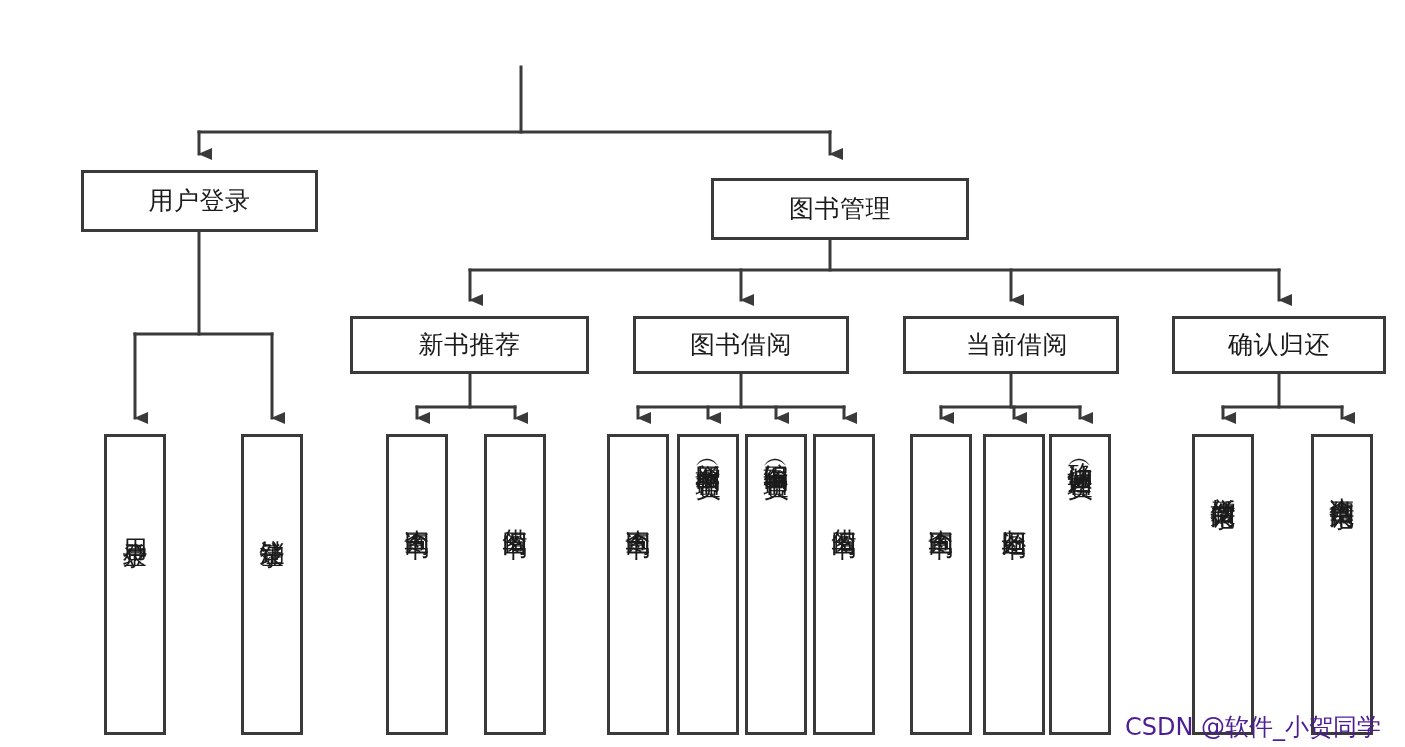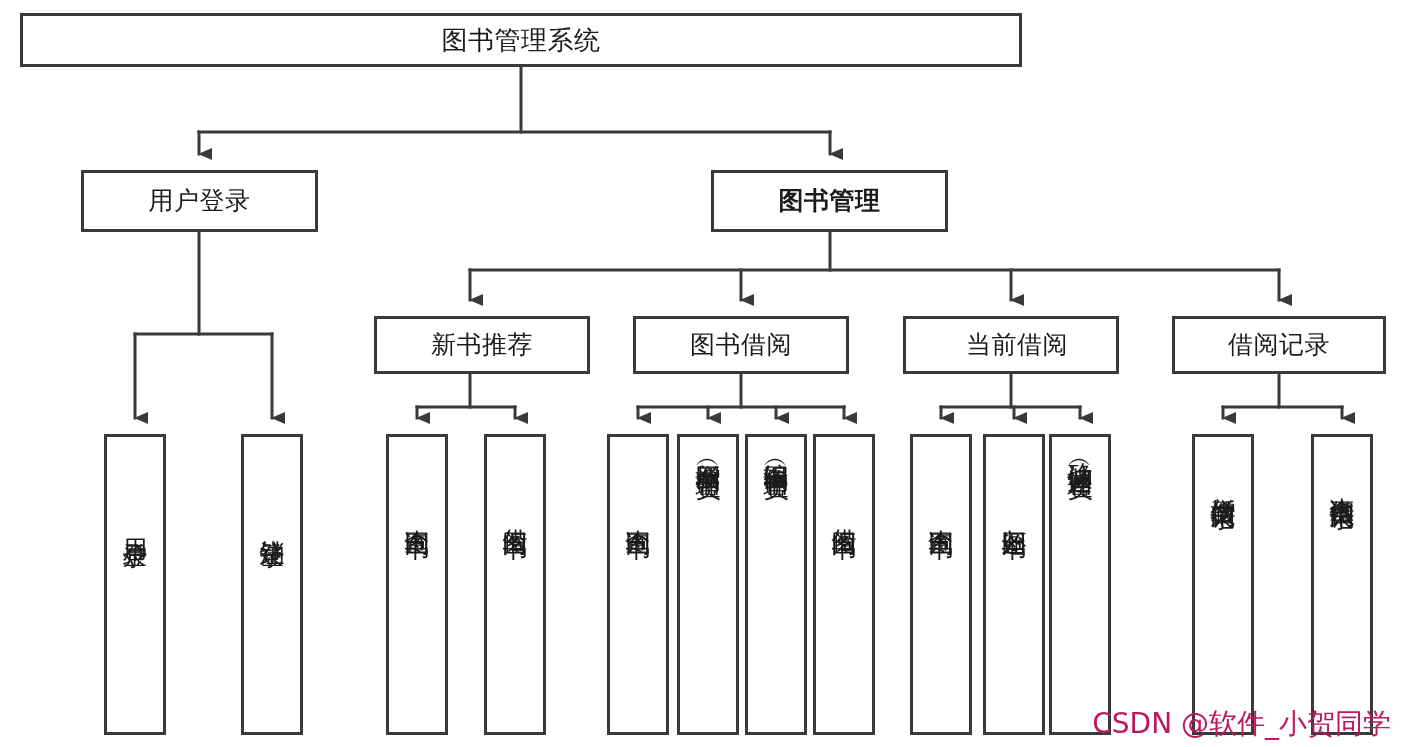--- a/index.html
+++ b/index.html
@@ -54,24 +54,24 @@
   .node.vert .label {
     writing-mode: vertical-rl;
     text-orientation: upright;
     font-size: 25px;
     letter-spacing: 2px;
     line-height: 1;
     text-align: center;
   }
   .watermark {
     position: absolute;
-    right: 14px;
+    right: 24px;
     bottom: 4px;
-    font-size: 28px;
-    color: #be185d;
+    font-size: 24px;
+    color: #4c1d95;
     z-index: 5;
     white-space: nowrap;
     font-family: "DejaVu Sans", "Liberation Sans", sans-serif;
   }
 </style>
 </head>
 <body>
 
 <div id="canvas">
 
@@ -119,42 +119,39 @@
       <path d="M 1014 407 L 1014 418" marker-end="url(#arrow)"></path>
       <path d="M 1080 407 L 1080 418" marker-end="url(#arrow)"></path>
 
       <path d="M 1279 374 L 1279 407"></path>
       <path d="M 1223 407 L 1342 407"></path>
       <path d="M 1223 407 L 1223 418" marker-end="url(#arrow)"></path>
       <path d="M 1342 407 L 1342 418" marker-end="url(#arrow)"></path>
     </g>
   </svg>
 
-  <div class="node root horiz" style="left:20px; top:13px; width:1002px; height:54px;">
-    <span class="label">图书管理系统</span>
-  </div>
 
   <div class="node horiz" style="left:81px; top:170px; width:237px; height:62px;">
     <span class="label">用户登录</span>
   </div>
-  <div class="node horiz" style="left:711px; top:170px; width:237px; height:62px;font-weight:bold;">
+  <div class="node horiz" style="left:711px; top:178px; width:258px; height:62px;">
     <span class="label">图书管理</span>
   </div>
 
-  <div class="node horiz" style="left:374px; top:316px; width:216px; height:58px;">
+  <div class="node horiz" style="left:350px; top:316px; width:239px; height:58px;">
     <span class="label">新书推荐</span>
   </div>
   <div class="node horiz" style="left:633px; top:316px; width:216px; height:58px;text-align:center;">
     <span class="label">图书借阅</span>
   </div>
   <div class="node horiz" style="left:903px; top:316px; width:216px; height:58px;padding-left:12px;">
     <span class="label">当前借阅</span>
   </div>
   <div class="node horiz" style="left:1172px; top:316px; width:214px; height:58px;">
-    <span class="label">借阅记录</span>
+    <span class="label">确认归还</span>
   </div>
 
   <div class="node vert" style="left:104px; top:434px; width:62px; height:301px; padding-top:82px;">
     <span class="label">用户登录</span>
   </div>
   <div class="node vert" style="left:241px; top:434px; width:62px; height:301px; padding-top:82px;">
     <span class="label">注销登录</span>
   </div>
 
   <div class="node vert" style="left:386px; top:434px; width:62px; height:301px; padding-top:72px;">

